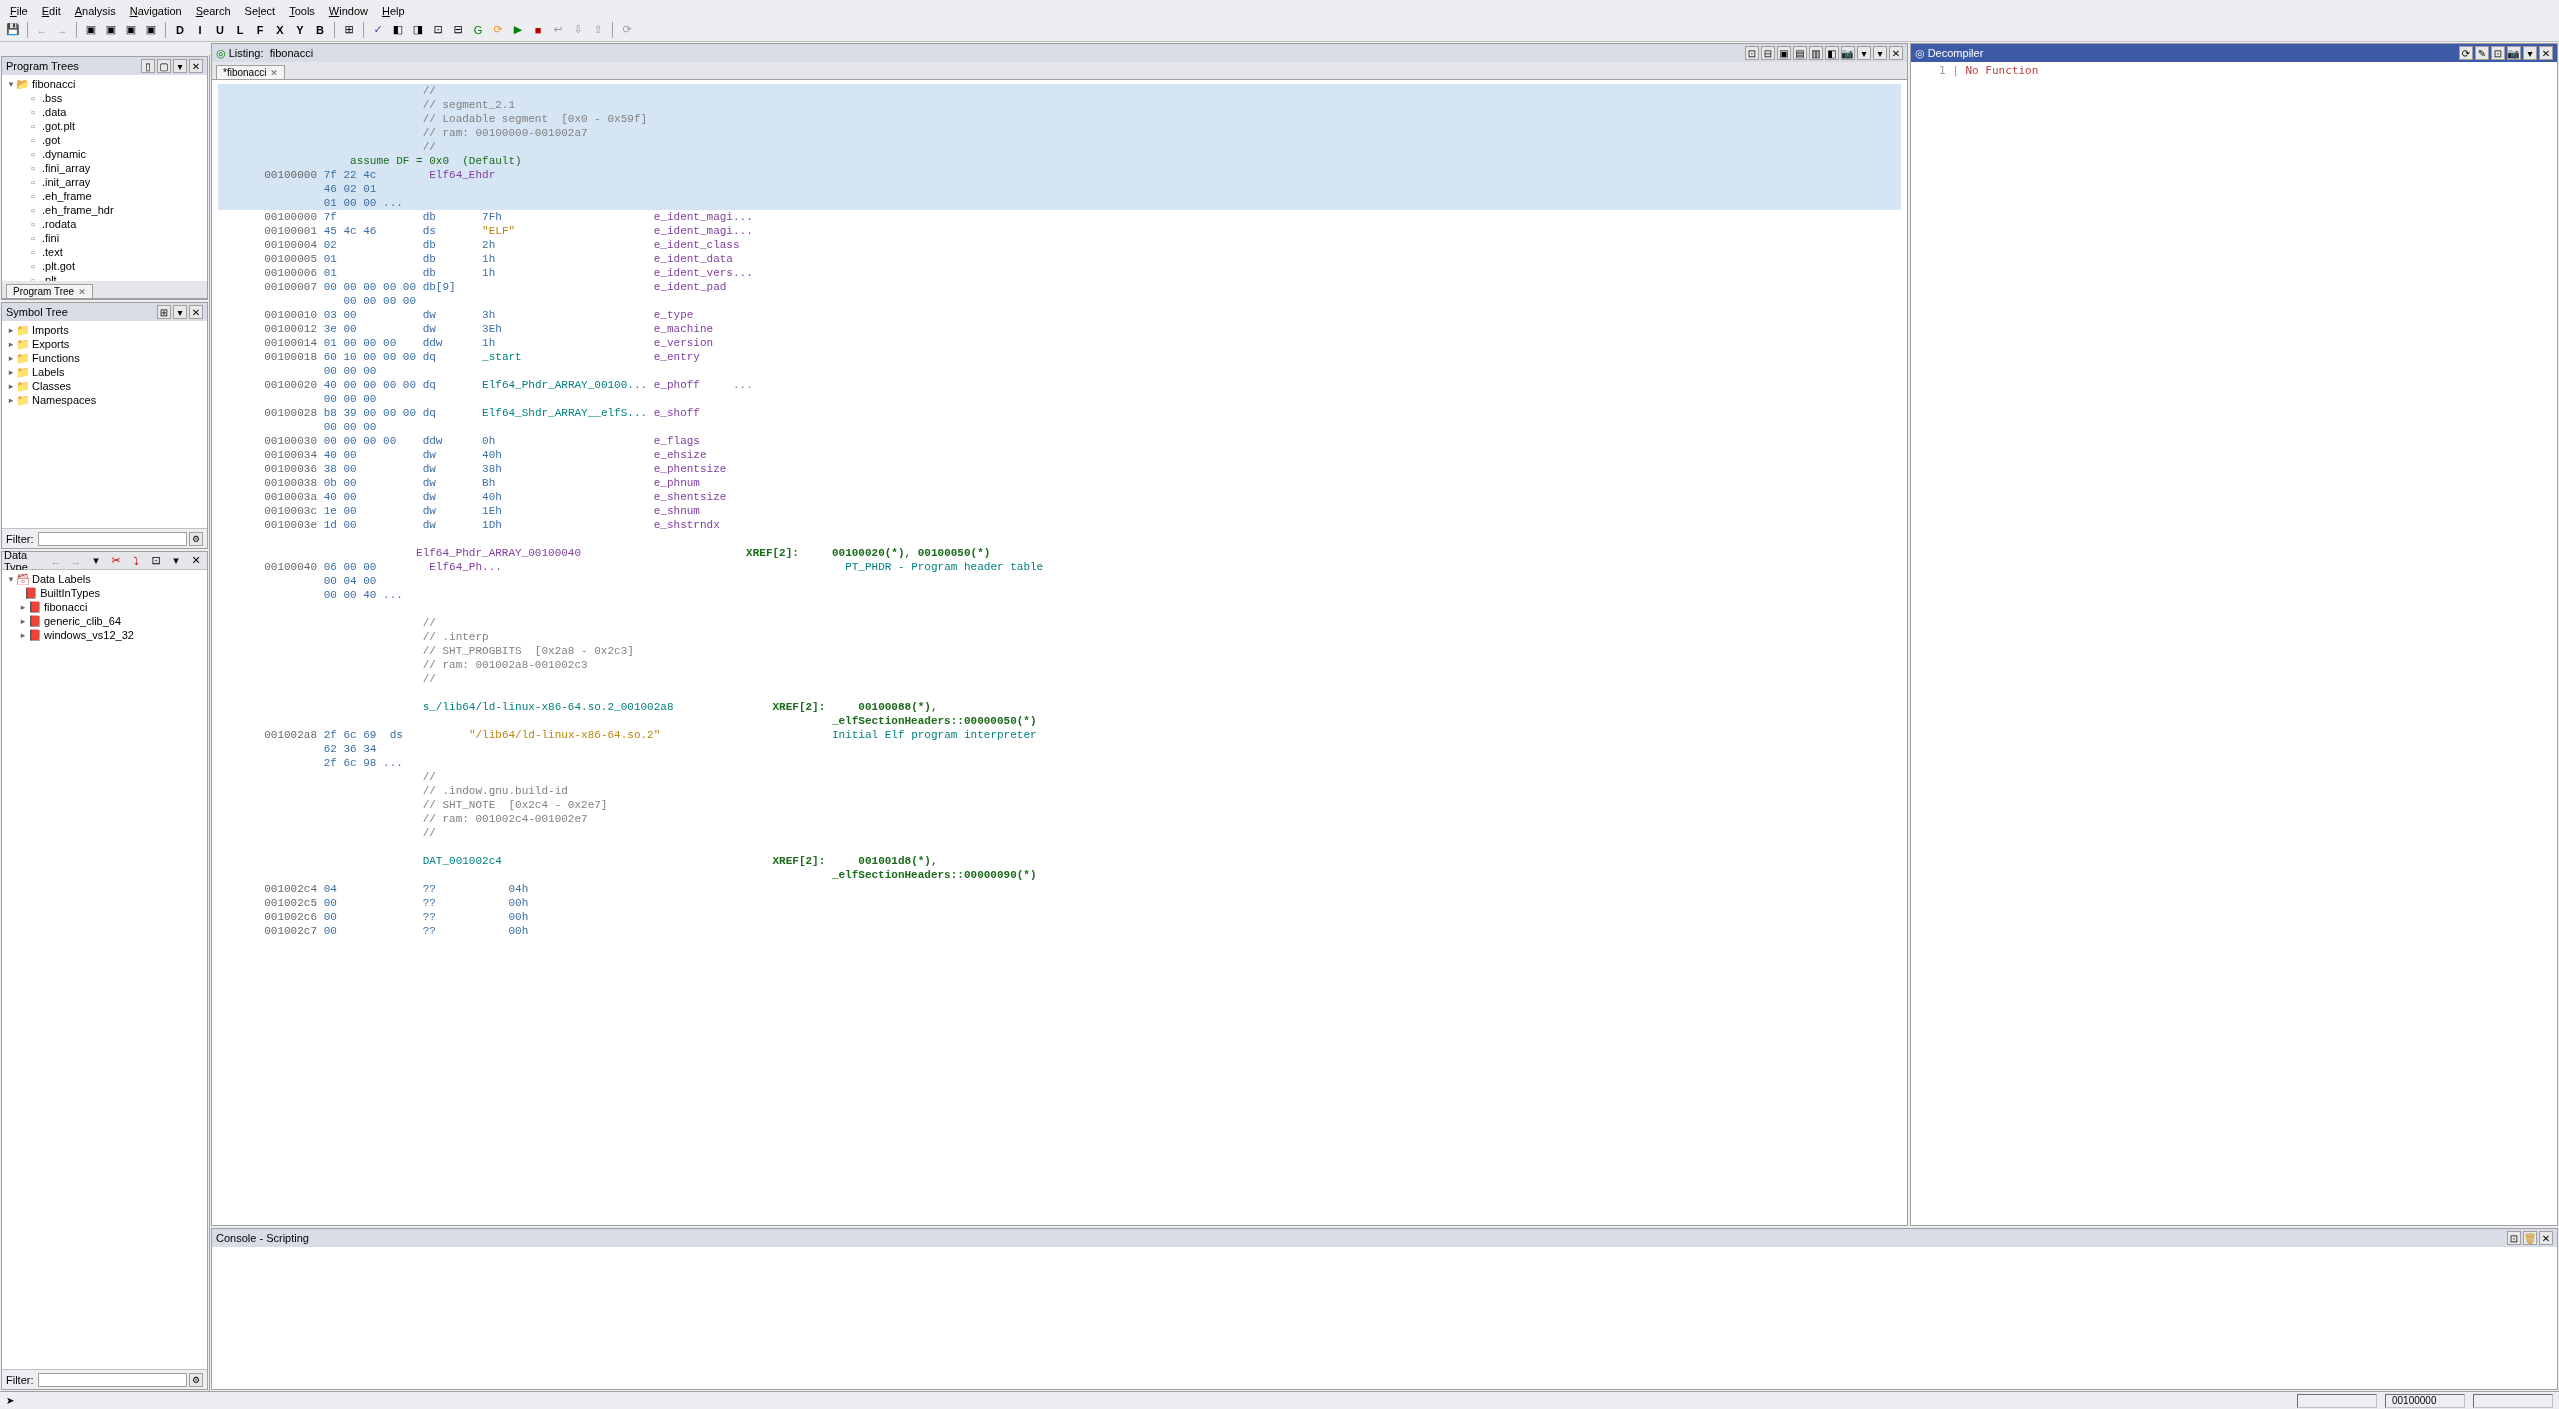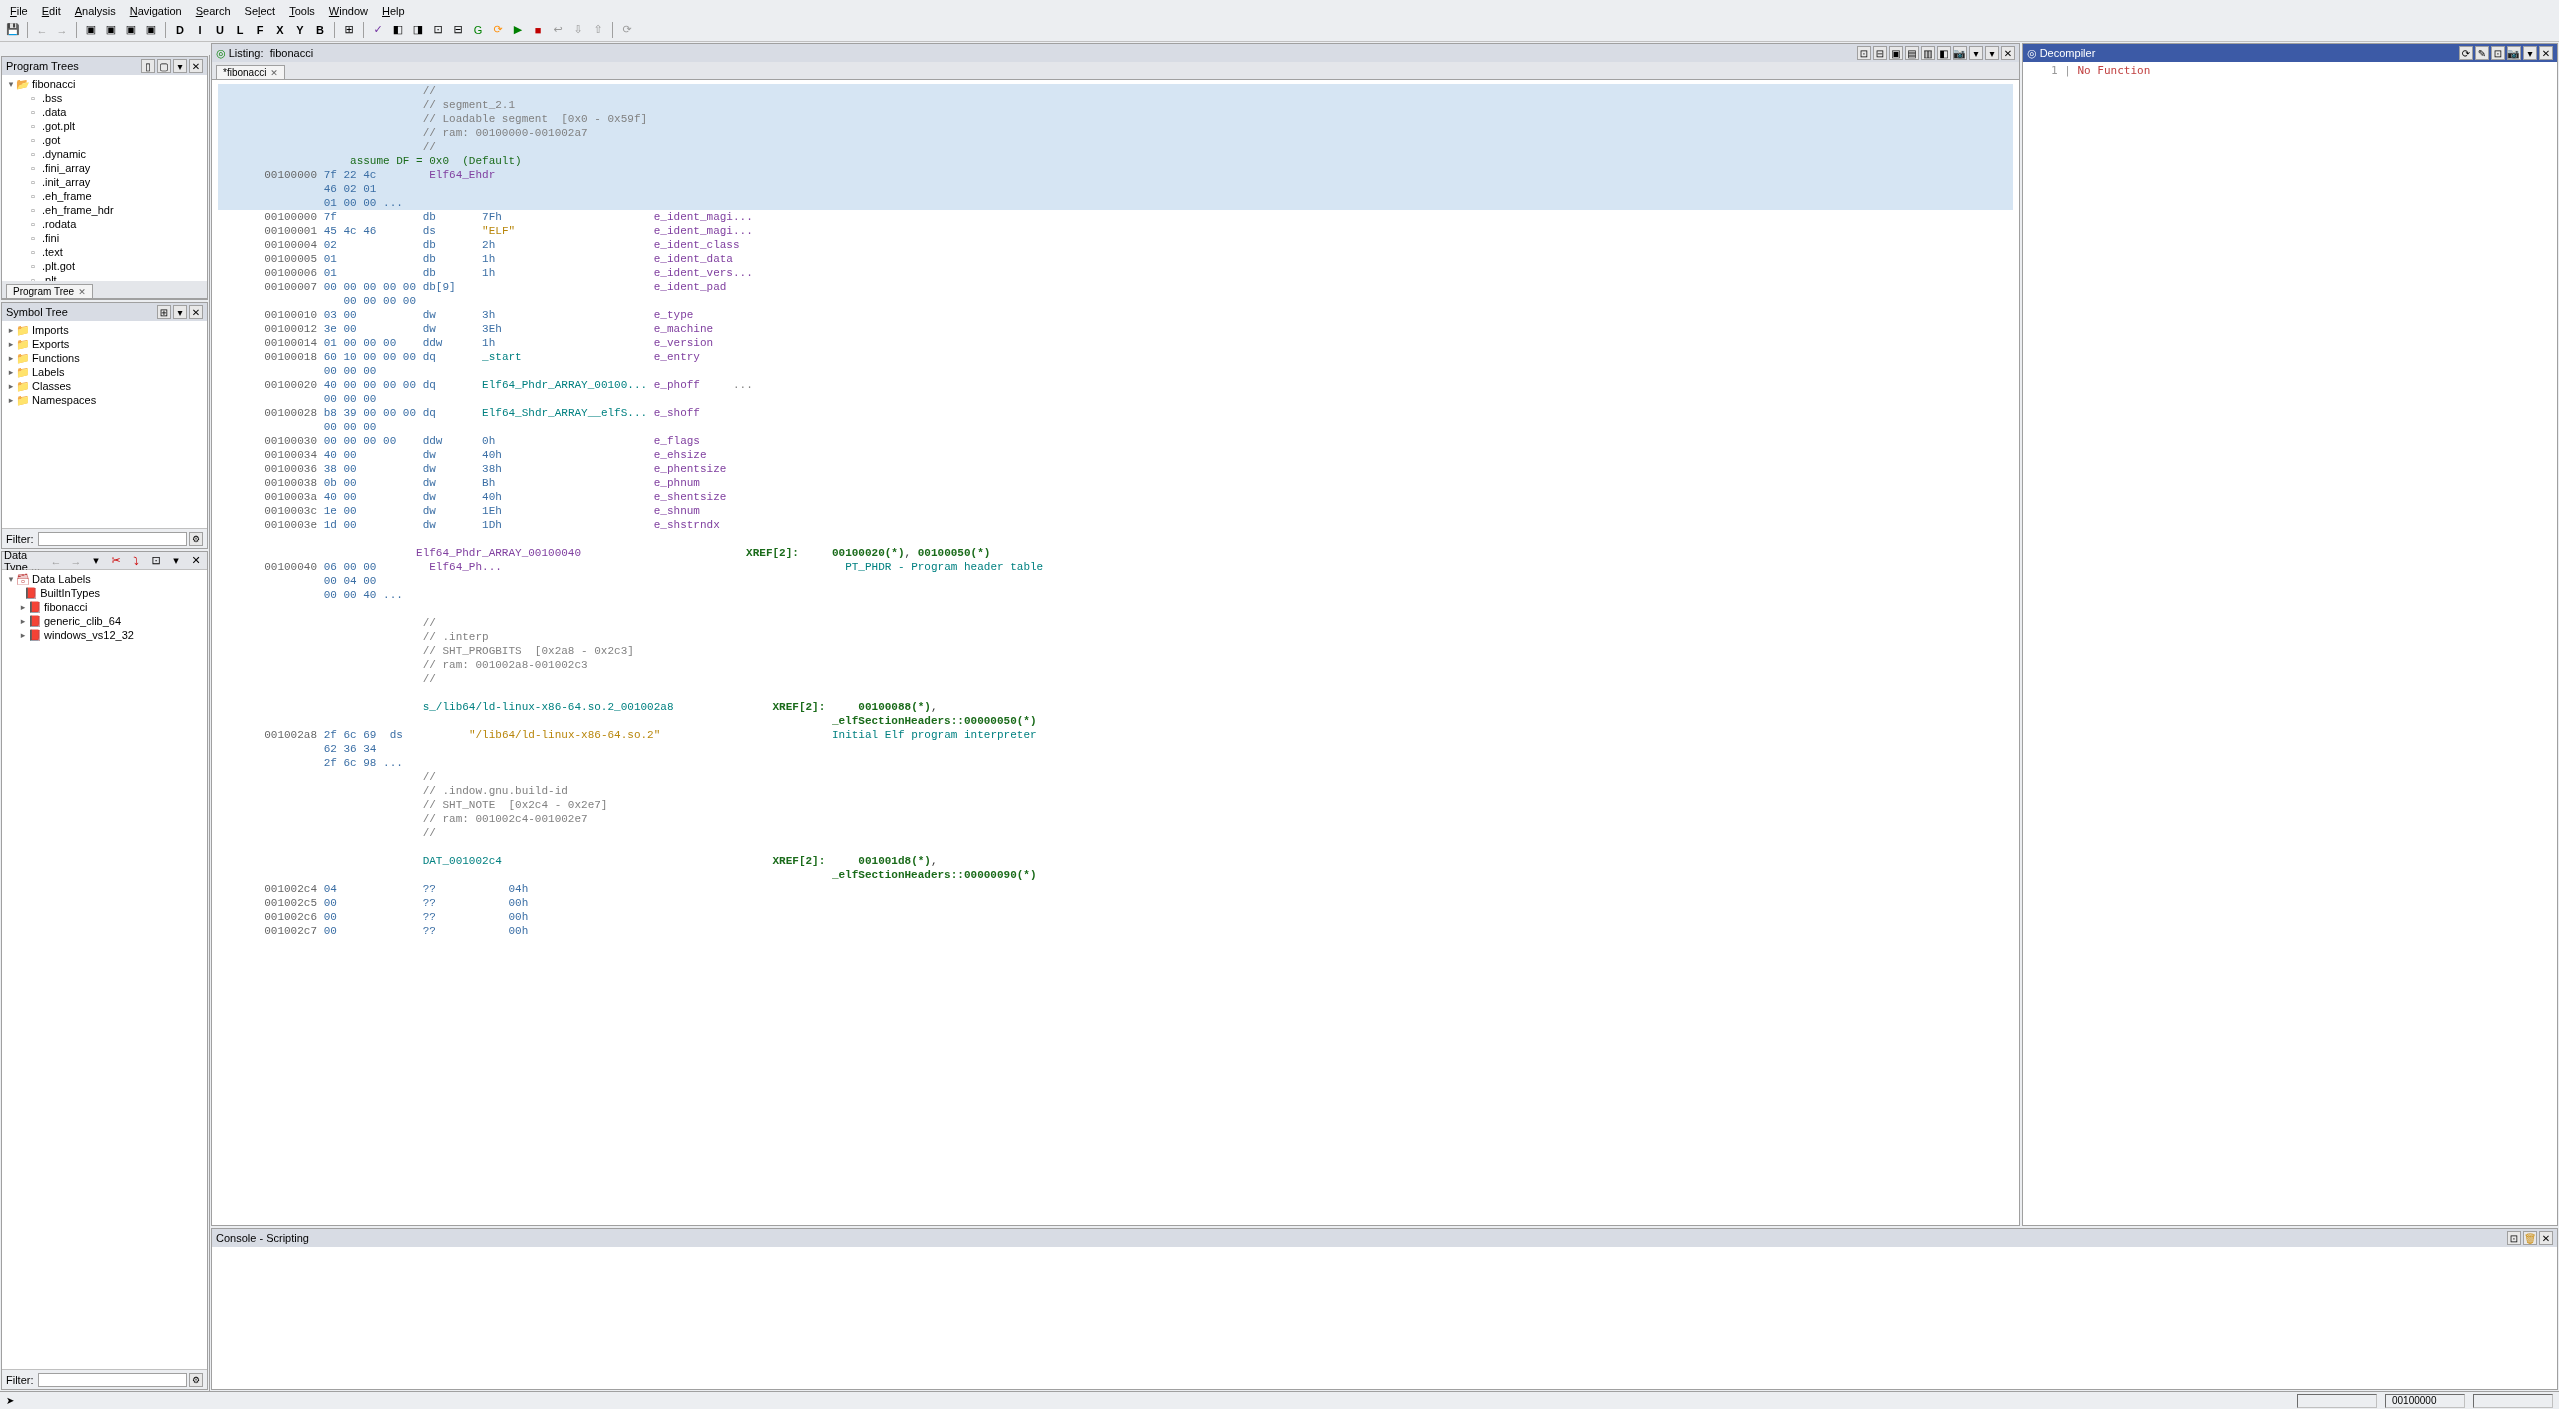--- a/index.html
+++ b/index.html
@@ -44,21 +44,21 @@
 .purple { color: #8040a0; }
 .teal { color: #008080; }
 .xref { color: #1a6b1a; font-weight: bold; }
 .red { color: #c04040; }
 .decomp-body { font-family: "Consolas", monospace; font-size: 11px; padding: 2px 4px; color: #999; margin-left: 24px; }
 .statusbar { height: 18px; background: #eceef1; border-top: 1px solid #a0a0a0; display: flex; align-items: center; justify-content: space-between; padding: 0 6px; font-size: 10px; }
 .statusbar .right { display: flex; gap: 8px; }
 .statusbar .cell { border: 1px inset #c0c0c0; padding: 0 6px; min-width: 80px; height: 14px; }
 .upper-row { display: flex; flex: 1; min-height: 0; }
 .listing-panel { flex: 1; min-width: 0; }
-.decomp-panel { width: 536px; }
+.decomp-panel { width: 648px; }
 .console-panel { height: 162px; }
 .tab-close { color: #666; font-size: 9px; cursor: default; }
 </style>
 </head>
 <body>
 
 <div class="menubar">
   <span><u>F</u>ile</span>
   <span><u>E</u>dit</span>
   <span><u>A</u>nalysis</span>

